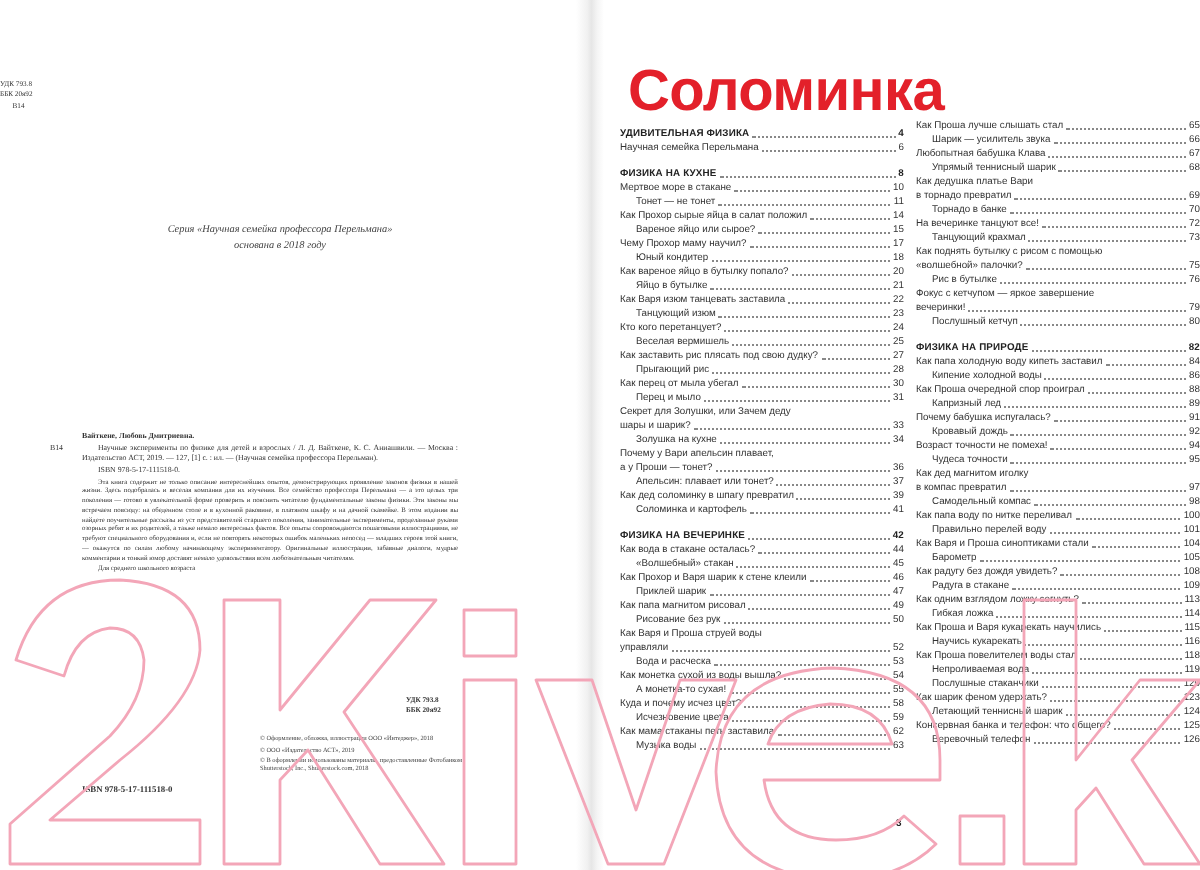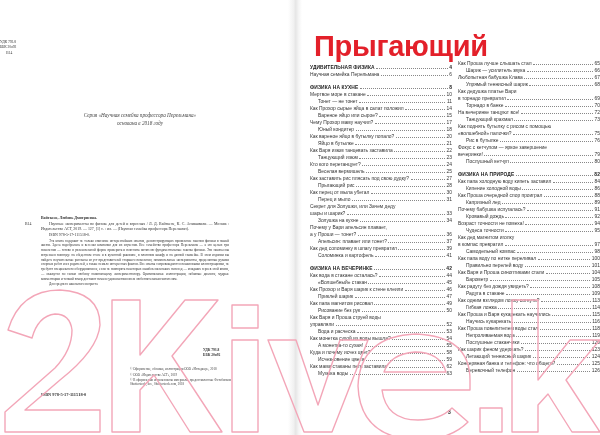--- a/index.html
+++ b/index.html
@@ -77,21 +77,21 @@
       <div>© ООО «Издательство АСТ», 2019</div>
       <div>© В оформлении использованы материалы, предоставленные Фотобанком Shutterstock, Inc., Shutterstock.com, 2018</div>
     </div>
 
     <div class="isbn serif">ISBN 978-5-17-111518-0</div>
   </div>
 
   <div class="gutter"></div>
 
   <div class="page-right">
-    <div class="toc-title">Прыгающий</div>
+    <div class="toc-title">Соломинка</div>
 
     <div class="col col-left" id="toc-col-0">
         <div class="entry section">
           <span class="t">УДИВИТЕЛЬНАЯ ФИЗИКА</span>
           <span class="dots"></span>
           <span class="p">4</span>
         </div>
         <div class="entry item">
           <span class="t">Научная семейка Перельмана</span>
           <span class="dots"></span>

